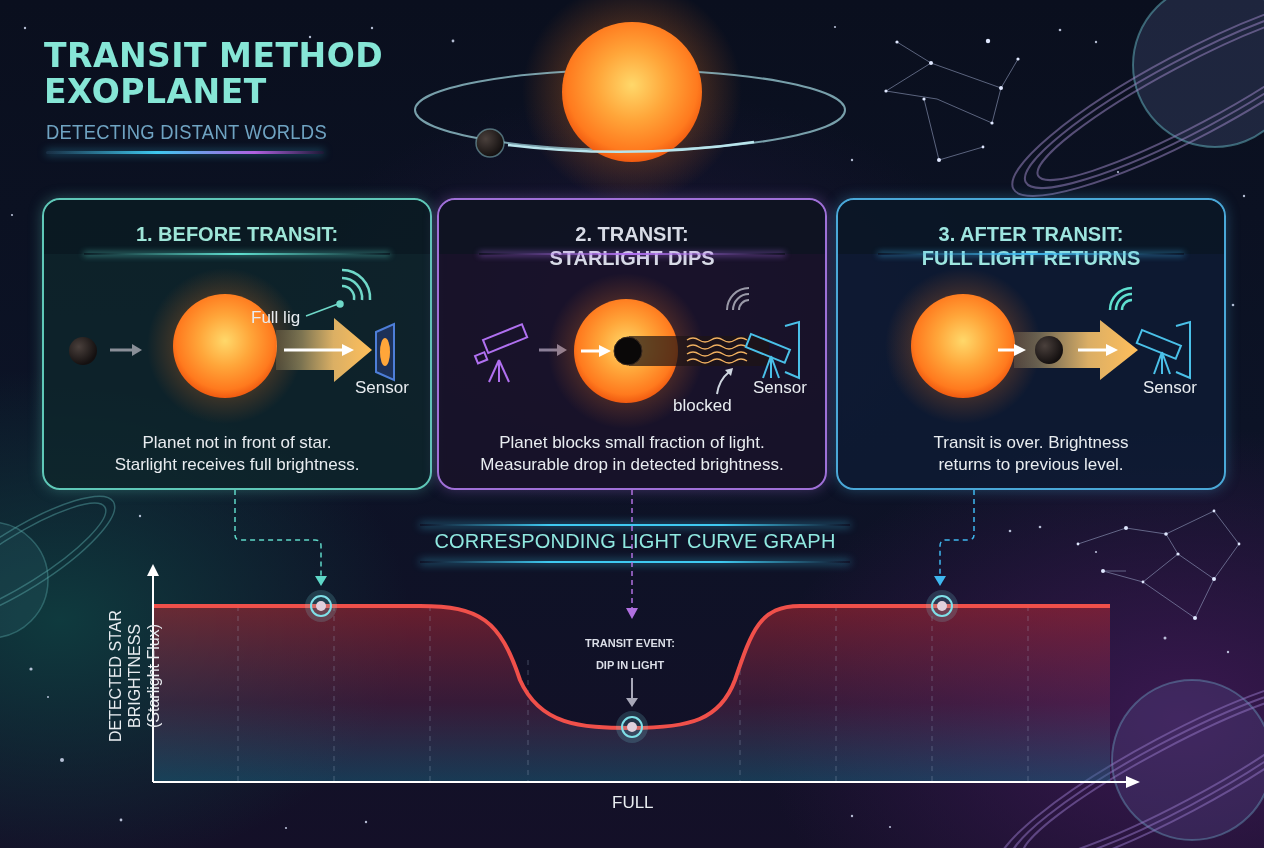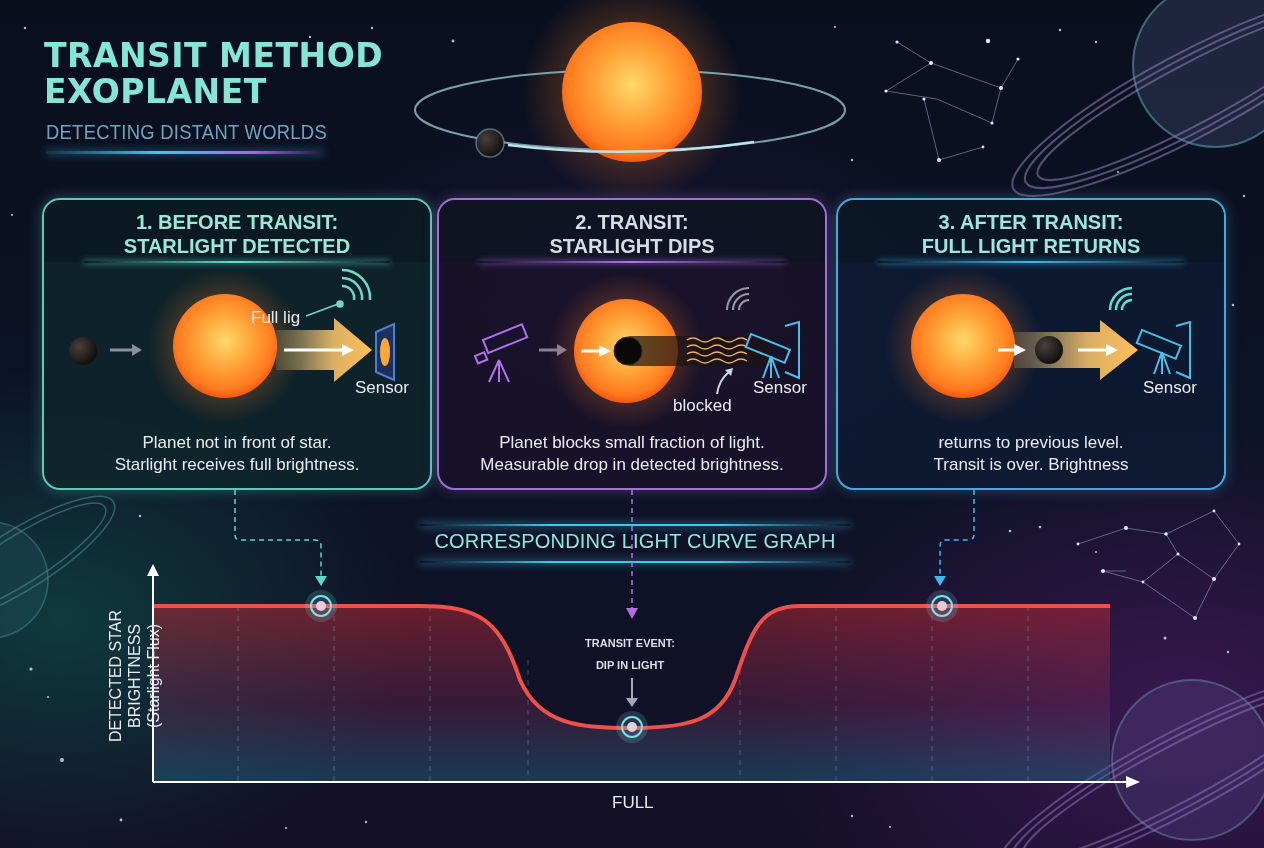--- a/index.html
+++ b/index.html
@@ -40,24 +40,24 @@
   
   .panel {
     position: absolute; top: 198px; height: 292px; width: 390px;
     border: 2px solid; border-radius: 18px;
     background: rgba(16,32,44,0.75);
   }
   .panel.p1 { left: 42px; border-color: #5fc8b8; box-shadow: 0 0 14px rgba(95,200,184,0.35); background: rgba(14,38,44,0.78); }
   .panel.p2 { left: 437px; border-color: #a070d8; box-shadow: 0 0 14px rgba(160,112,216,0.35); background: rgba(26,18,42,0.82); }
   .panel.p3 { left: 836px; border-color: #4aa8d8; box-shadow: 0 0 14px rgba(74,168,216,0.35); background: rgba(14,28,52,0.8); text-decoration: underline; }
   .panel-head {
-    position: absolute; left: 0; right: 0; top: 0; height: 62px;
+    position: absolute; left: 0; right: 0; top: 0; height: 54px;
     border-radius: 16px 16px 0 0;
     background: rgba(10,20,30,0.55);
-    text-align: center; padding-top: 10px;
+    text-align: center; padding-top: 22px;
     font-size: 20px; font-weight: bold; line-height: 24px;
   }
   .p1 .panel-head { color: #9ee6d8; }
   .p2 .panel-head { color: #d8dce6; }
   .p3 .panel-head { color: #9ee6e0; }
   .panel-head .rule {
     position: absolute; left: 40px; right: 40px; bottom: -1px; height: 2px;
   }
   .p1 .rule { background: linear-gradient(90deg, transparent, #5fe0d0, transparent); box-shadow: 0 0 6px #5fe0d0; }
   .p2 .rule { background: linear-gradient(90deg, transparent, #b070f0, transparent); box-shadow: 0 0 6px #b070f0; }
@@ -221,21 +221,20 @@
 <div class="abs title">
   <span>TRANSIT METHOD</span>
   <span>EXOPLANET</span>
 </div>
 <div class="abs subtitle">DETECTING DISTANT WORLDS</div>
 <div class="abs subtitle-rule"></div>
 
 <div class="panel p1">
   <div class="panel-head">
     <div>1. BEFORE TRANSIT:</div>
-    <div>STARLIGHT DETECTED</div>
     <div class="rule"></div>
   </div>
   <svg class="layer" width="390" height="292">
     <circle cx="39" cy="151" r="14" fill="url(#planetGrad)"></circle>
     <g stroke="#8a8f98" stroke-width="3" fill="#8a8f98">
       <line x1="66" y1="150" x2="88" y2="150"></line>
         <polygon points="88,144 98,150 88,156" stroke="none"></polygon>
     </g>
     <circle cx="181" cy="146" r="78" fill="url(#glow)"></circle>
     <circle cx="181" cy="146" r="52" fill="url(#starGrad)"></circle>
@@ -344,22 +343,22 @@
       <polyline points="338,126 352,122 352,178 338,172"></polyline>
     </g>
     <g fill="none" stroke="#5fe0d0" stroke-width="2.5">
       <path d="M 284 110 A 10 10 0 0 1 294 100"></path>
       <path d="M 278 110 A 16 16 0 0 1 294 94"></path>
       <path d="M 272 110 A 22 22 0 0 1 294 88"></path>
     </g>
   </svg>
   <div class="label-small" style="left:305px; top:178px;">Sensor</div>
   <div class="panel-desc">
+    <div>Transit is over. Brightness</div>
     <div>returns to previous level.</div>
-    <div>Transit is over. Brightness</div>
   </div>
 </div>
 
 <div class="sec-line" style="top:524px;"></div>
 <div class="abs section-heading">CORRESPONDING LIGHT CURVE GRAPH</div>
 <div class="sec-line" style="top:561px;"></div>
 
 <svg class="layer" width="1264" height="848">
 
   <path d="M 235 490 L 235 535 Q 235 540 240 540 L 315 540 Q 321 540 321 546 L 321 578" fill="none" stroke="#5fd8c8" stroke-width="1.5" stroke-dasharray="5 4"></path>

